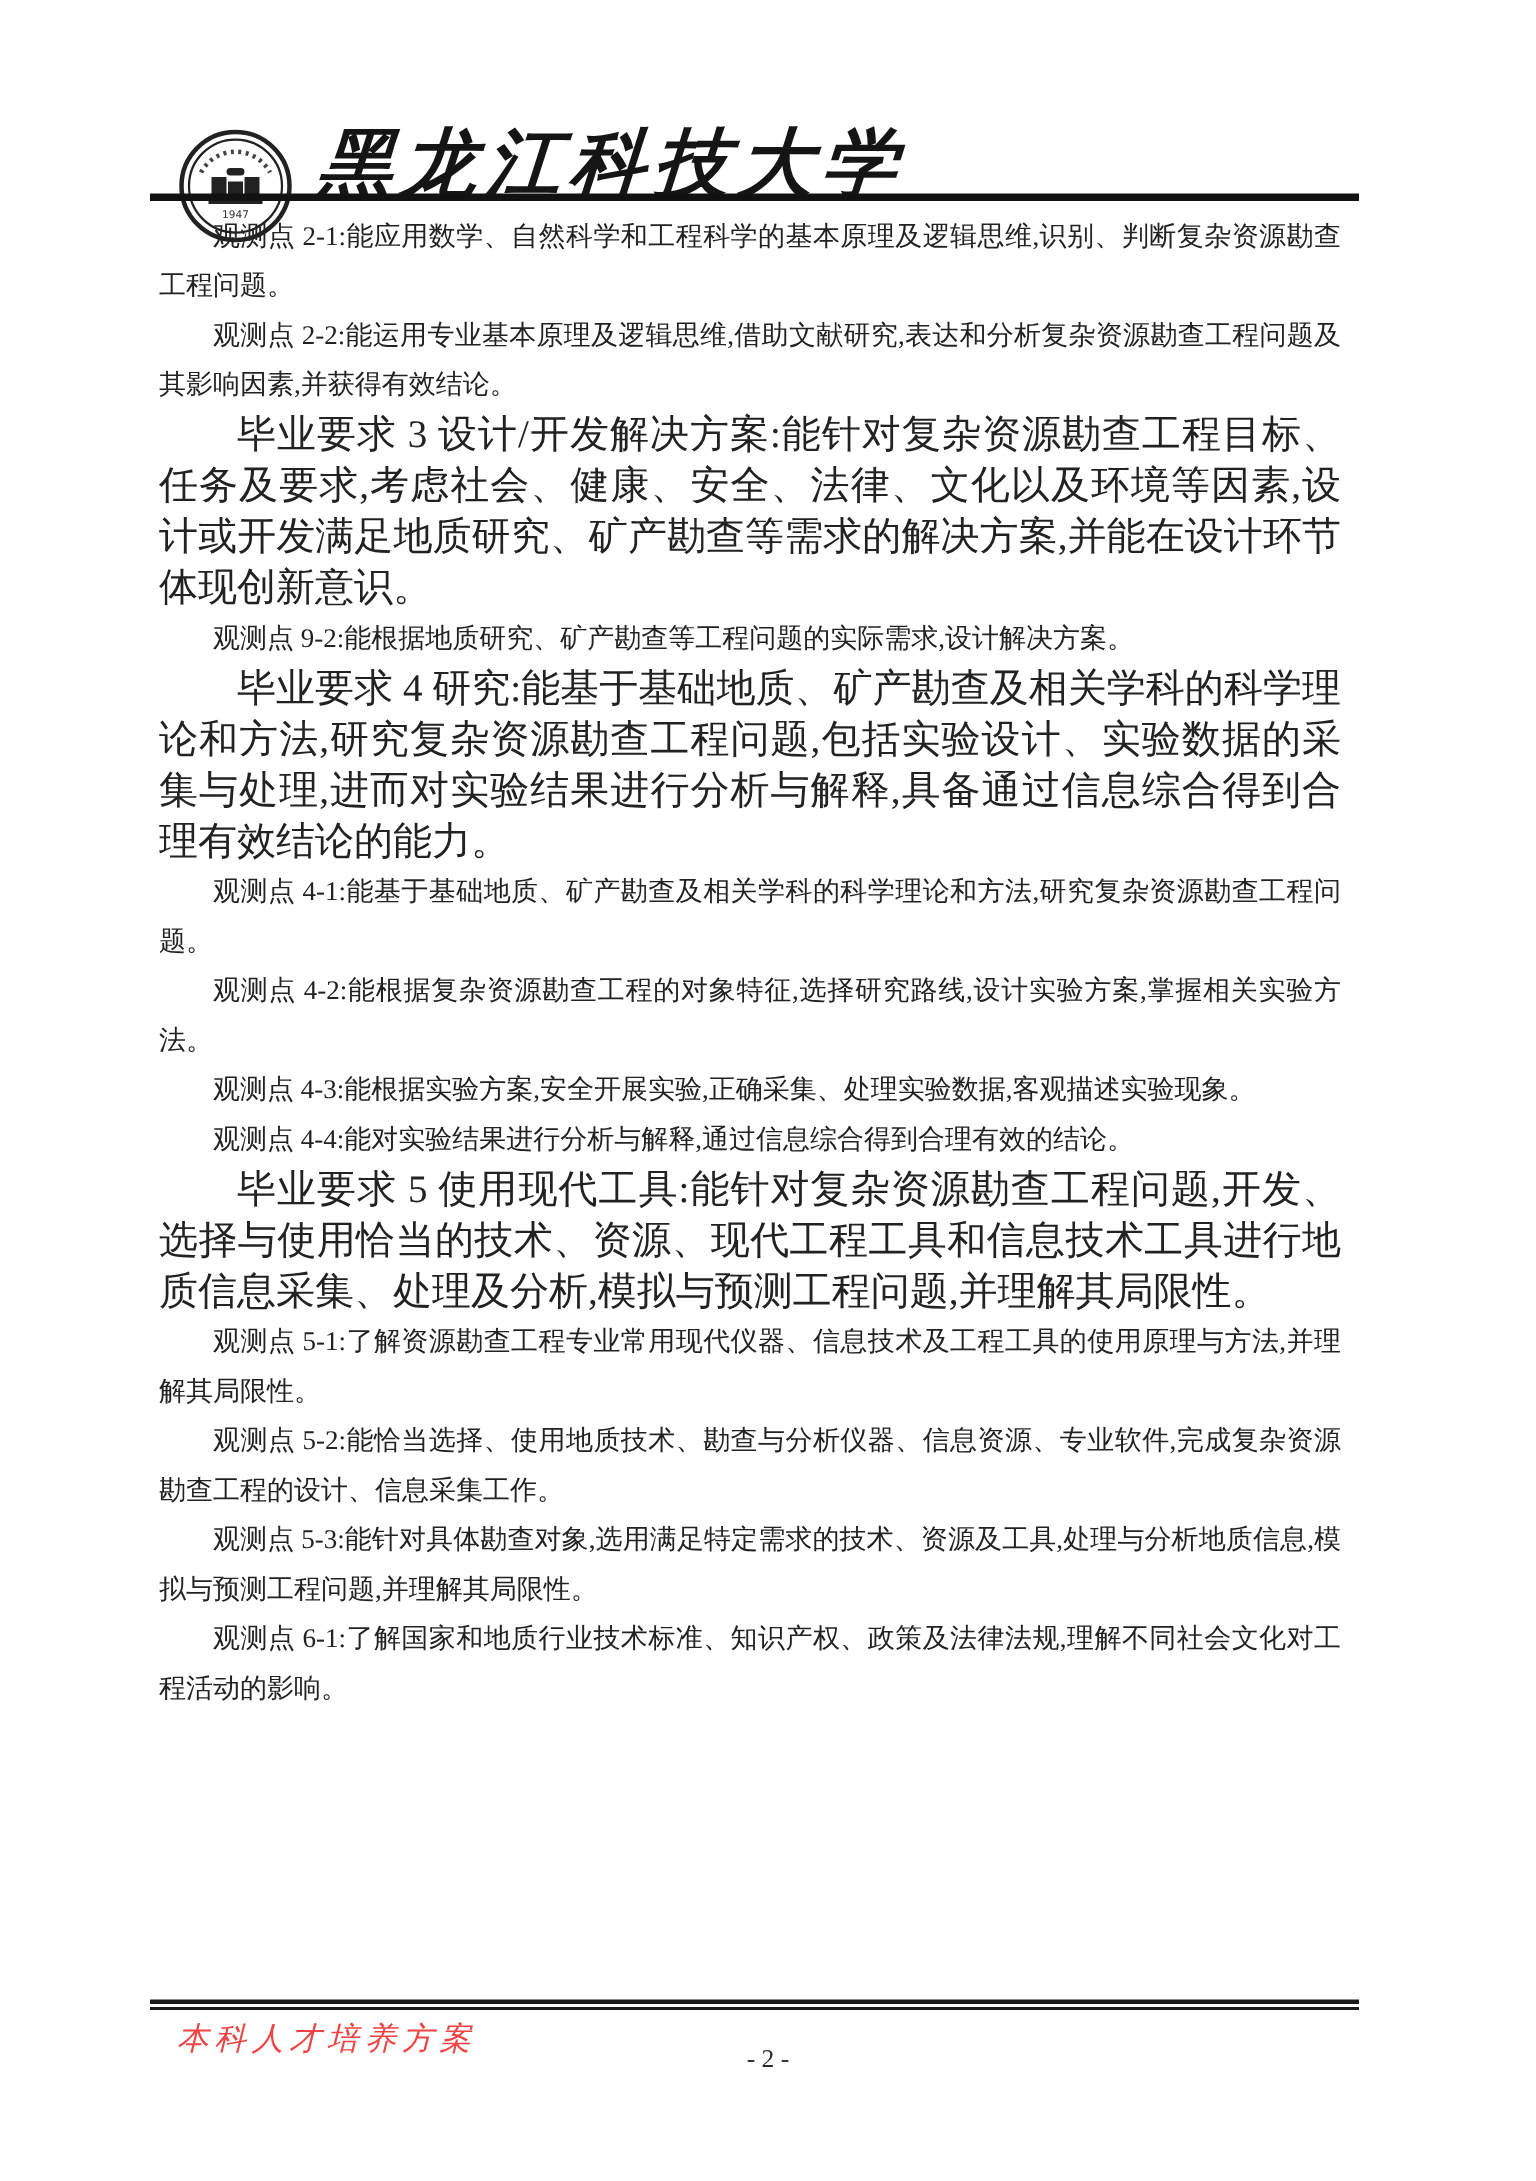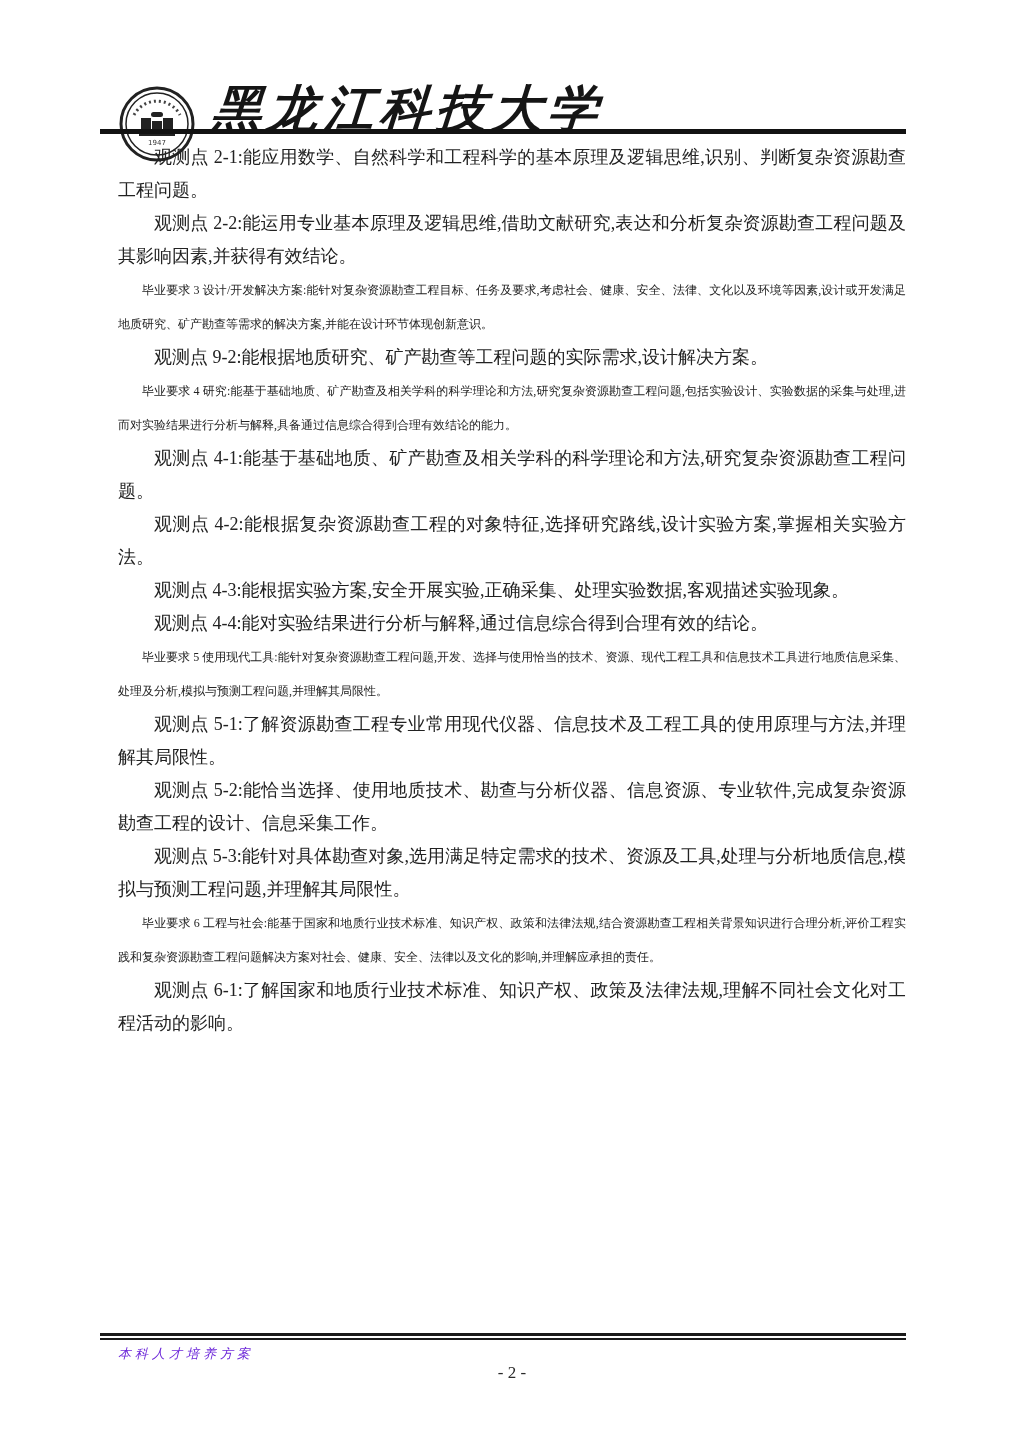--- a/index.html
+++ b/index.html
@@ -26,43 +26,43 @@
     white-space: nowrap;
     transform: skewX(-4deg);
   }
   .header-rule {
     position: absolute; left: 100px; top: 129px;
     width: 806px; height: 5px; background: #121212;
   }
 
   
   .doc-body {
-    position: absolute; left: 118px; top: 141px;
+    position: absolute; left: 106px; top: 141px;
     width: 788px;
     font-family: Liberation Serif, serif;
   }
   .para {
     margin: 0; text-indent: 2em; text-align: justify;
     color: #222222;
   }
   .para.point { font-size: 18px; line-height: 33px; }
-  .para.requirement { font-size: 12px; line-height: 34px; }
+  .para.requirement { font-size: 26px; line-height: 34px; }
 
   
   .footer-rule {
     position: absolute; left: 100px; top: 1333px;
     width: 806px; height: 2px;
     border-top: 3px solid #1a1a1a;
     border-bottom: 2px solid #1a1a1a;
     background: transparent;
   }
   .footer-left {
     position: absolute; left: 118px; top: 1345px;
-    font-size: 13px; font-style: italic;
-    letter-spacing: 4px; color: #6d28d9;
+    font-size: 21px; font-style: italic;
+    letter-spacing: 4px; color: #ef4444;
   }
   .page-number {
     position: absolute; left: 0; top: 1363px;
     width: 100%; text-align: center;
     font-size: 17px; color: #2a2a2a;
   }
 </style>
 </head>
 <body>
 
@@ -93,21 +93,20 @@
       <p class="para point">观测点 9-2:能根据地质研究、矿产勘查等工程问题的实际需求,设计解决方案。</p>
       <p class="para requirement">毕业要求 4 研究:能基于基础地质、矿产勘查及相关学科的科学理论和方法,研究复杂资源勘查工程问题,包括实验设计、实验数据的采集与处理,进而对实验结果进行分析与解释,具备通过信息综合得到合理有效结论的能力。</p>
       <p class="para point">观测点 4-1:能基于基础地质、矿产勘查及相关学科的科学理论和方法,研究复杂资源勘查工程问题。</p>
       <p class="para point">观测点 4-2:能根据复杂资源勘查工程的对象特征,选择研究路线,设计实验方案,掌握相关实验方法。</p>
       <p class="para point">观测点 4-3:能根据实验方案,安全开展实验,正确采集、处理实验数据,客观描述实验现象。</p>
       <p class="para point">观测点 4-4:能对实验结果进行分析与解释,通过信息综合得到合理有效的结论。</p>
       <p class="para requirement">毕业要求 5 使用现代工具:能针对复杂资源勘查工程问题,开发、选择与使用恰当的技术、资源、现代工程工具和信息技术工具进行地质信息采集、处理及分析,模拟与预测工程问题,并理解其局限性。</p>
       <p class="para point">观测点 5-1:了解资源勘查工程专业常用现代仪器、信息技术及工程工具的使用原理与方法,并理解其局限性。</p>
       <p class="para point">观测点 5-2:能恰当选择、使用地质技术、勘查与分析仪器、信息资源、专业软件,完成复杂资源勘查工程的设计、信息采集工作。</p>
       <p class="para point">观测点 5-3:能针对具体勘查对象,选用满足特定需求的技术、资源及工具,处理与分析地质信息,模拟与预测工程问题,并理解其局限性。</p>
-      <p class="para requirement">毕业要求 6 工程与社会:能基于国家和地质行业技术标准、知识产权、政策和法律法规,结合资源勘查工程相关背景知识进行合理分析,评价工程实践和复杂资源勘查工程问题解决方案对社会、健康、安全、法律以及文化的影响,并理解应承担的责任。</p>
       <p class="para point">观测点 6-1:了解国家和地质行业技术标准、知识产权、政策及法律法规,理解不同社会文化对工程活动的影响。</p>
     </div>
 
   <div class="footer-rule"></div>
   <div class="footer-left">本科人才培养方案</div>
   <div class="page-number">- 2 -</div>
 
 </div>
 
 </body></html>

